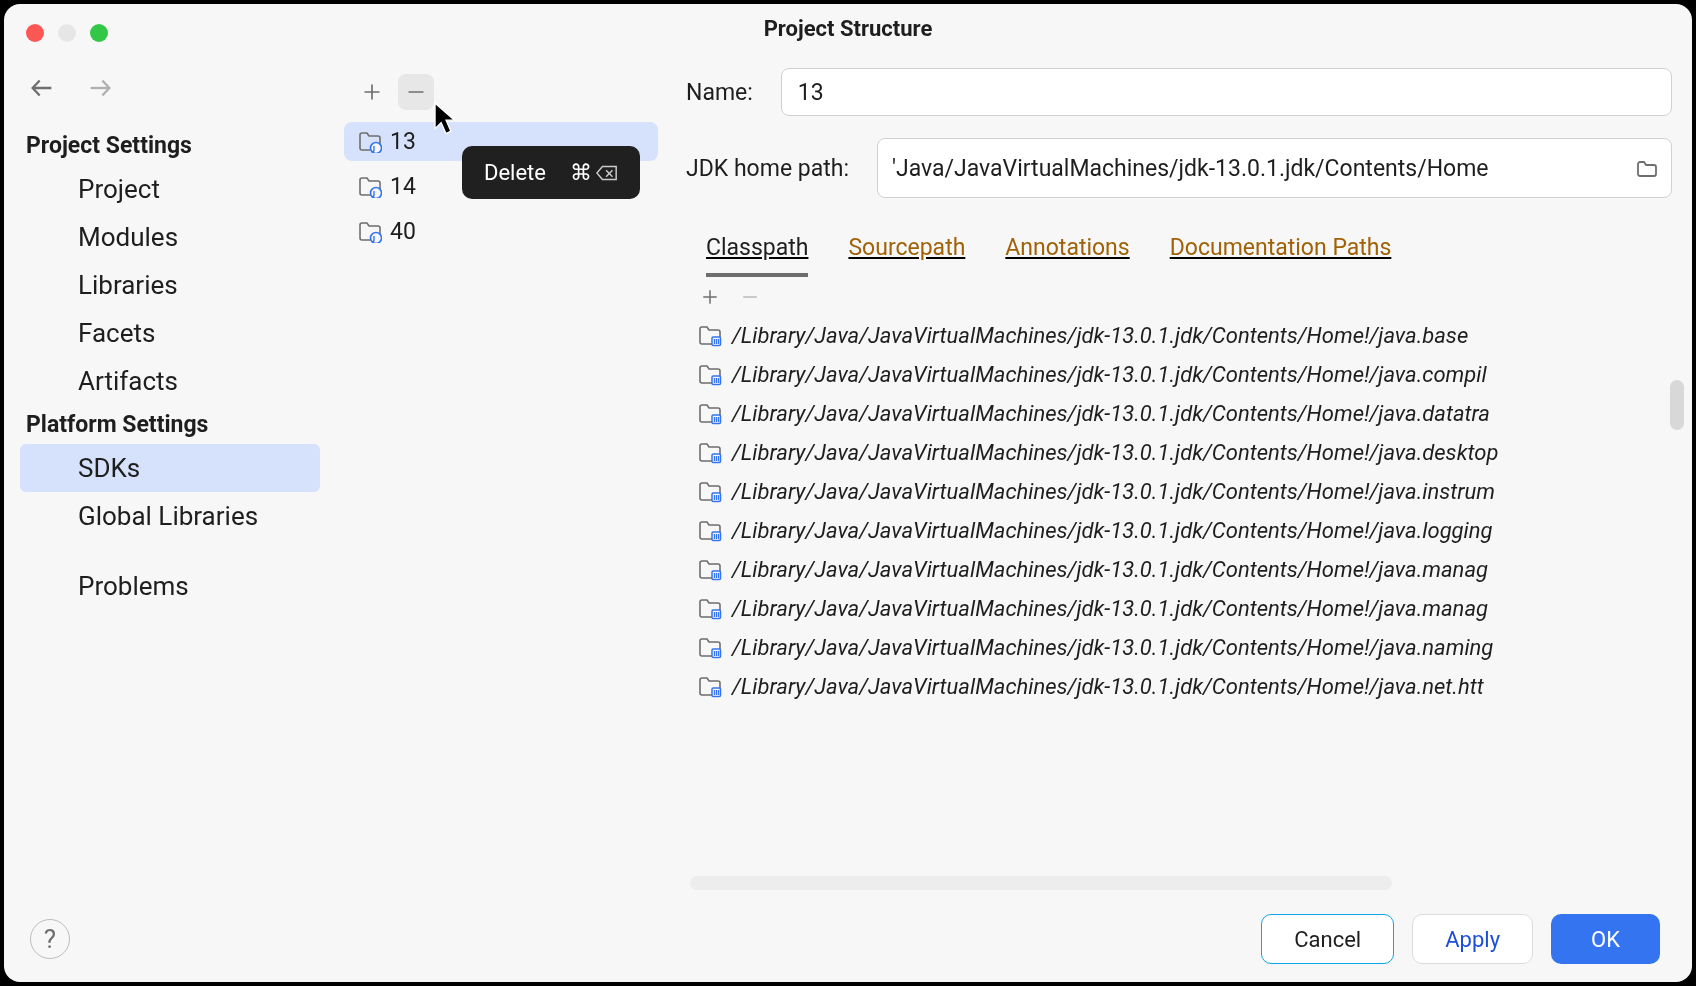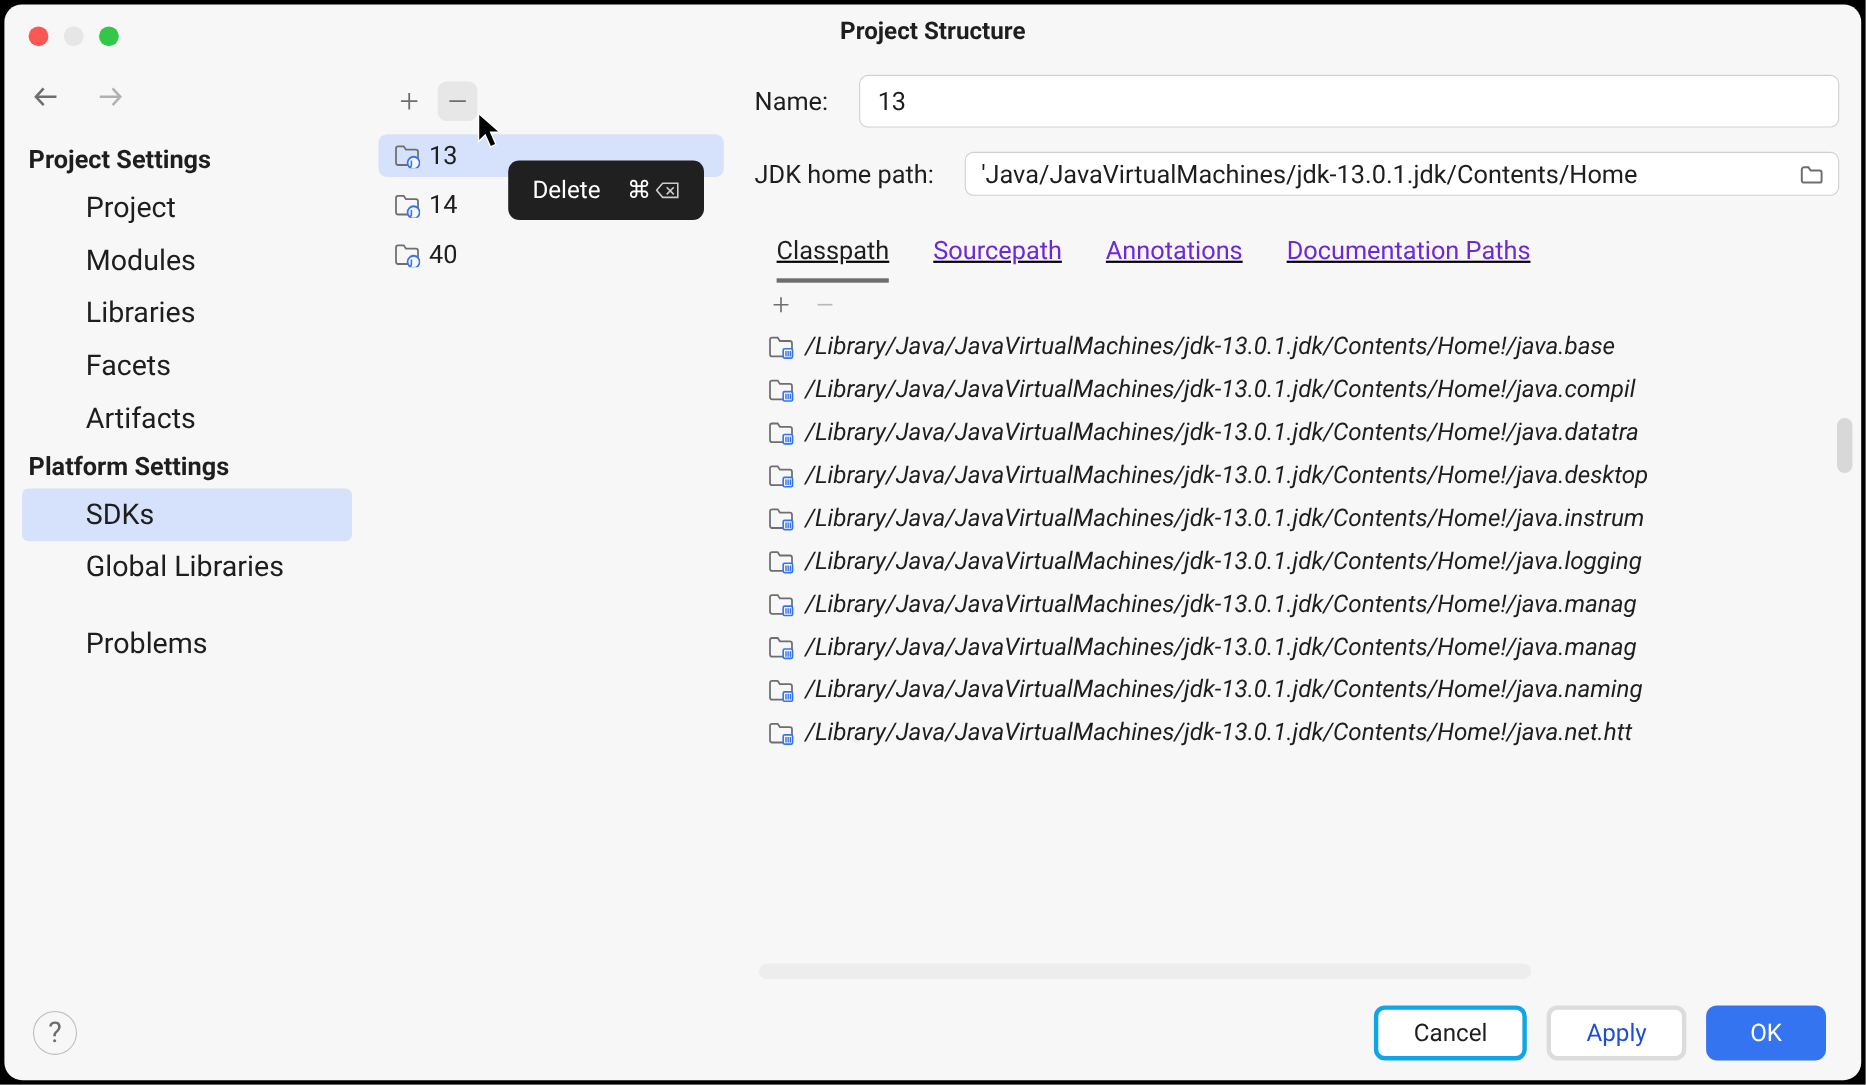--- a/index.html
+++ b/index.html
@@ -24,36 +24,36 @@
   .tool-btn { width: 36px; height: 36px; display: flex; align-items: center; justify-content: center; color: #6e6e6e; border-radius: 8px; }
   .tool-btn.hovered { background: #e7e7e7; }
   .sdk-list { flex: 1; padding-top: 2px; }
   .sdk-item { display: flex; align-items: center; gap: 8px; padding: 6px 14px 6px 14px; margin: 0 8px 6px 8px; border-radius: 8px; font-size: 23px; color: #1e1e1e; }
   .sdk-item.selected { background: #d6e2fb; }
   .sdk-icon { width: 24px; height: 22px; flex-shrink: 0; }
   .detail { flex: 1; display: flex; flex-direction: column; padding: 16px 20px 0 20px; min-width: 0; }
   .row { display: flex; align-items: center; gap: 28px; margin-bottom: 22px; }
   .label { font-size: 23px; color: #1e1e1e; white-space: nowrap; }
   .text-input { flex: 1; background: #fff; border: 1px solid #d0d0d0; border-radius: 8px; height: 48px; font-size: 23px; padding: 0 16px; color: #1e1e1e; font-family: inherit; }
-  .path-field { flex: 1; background: #fff; border: 1px solid #d0d0d0; border-radius: 8px; height: 40px; display: flex; align-items: center; padding: 0 12px 0 14px; gap: 10px; }
+  .path-field { flex: 1; background: #fff; border: 1px solid #d0d0d0; border-radius: 8px; height: 60px; display: flex; align-items: center; padding: 0 12px 0 14px; gap: 10px; }
   .path-text { flex: 1; font-size: 23px; color: #1e1e1e; white-space: nowrap; overflow: hidden; }
   .folder-icon { width: 24px; height: 22px; flex-shrink: 0; color: #6e6e6e; }
   .tabs { display: flex; gap: 40px; margin: 14px 0 0 20px; text-decoration: underline; }
-  .tab { font-size: 23px; color: #6d28d9; padding-bottom: 12px; cursor: default; }
+  .tab { font-size: 23px; color: #a16207; padding-bottom: 12px; cursor: default; }
   .tab.active { color: #1e1e1e; border-bottom: 4px solid #6e6e6e; }
   .classpath-toolbar { display: flex; align-items: center; gap: 16px; padding: 8px 0 8px 12px; }
   .small-btn { width: 24px; height: 24px; color: #6e6e6e; display: flex; align-items: center; justify-content: center; }
   .cp-list { flex: 1; overflow: hidden; display: flex; flex-direction: column; gap: 14px; padding: 6px 8px 0 12px; min-height: 0; font-style: italic; }
   .cp-item { display: flex; align-items: center; gap: 10px; font-size: 22px; color: #1e1e1e; white-space: nowrap; }
   .scrollbar-h { height: 14px; background: #ededed; border-radius: 7px; margin: 6px 280px 6px 4px; }
   .scrollbar-v { position: absolute; right: 8px; top: 376px; width: 14px; height: 50px; background: #d8d8d8; border-radius: 7px; }
   .footer { height: 86px; display: flex; align-items: center; justify-content: space-between; padding: 0 32px; }
   .help { width: 40px; height: 40px; border: 1.5px solid #bdbdbd; border-radius: 50%; display: flex; align-items: center; justify-content: center; color: #6e6e6e; font-size: 26px; margin-left: -6px; }
   .buttons { display: flex; gap: 18px; }
-  .btn { height: 50px; padding: 0 32px; font-size: 22px; border-radius: 10px; border: 4px solid #0ea5e9; background: #fff; color: #1e1e1e; display: flex; align-items: center; justify-content: center; cursor: default; }
+  .btn { height: 50px; padding: 0 32px; font-size: 22px; border-radius: 10px; border: 1px solid #0ea5e9; background: #fff; color: #1e1e1e; display: flex; align-items: center; justify-content: center; cursor: default; }
   .btn.disabled { color: #1d4ed8; border-color: #dcdcdc; }
   .btn.primary { background: #3574f0; border: none; color: #fff; padding: 0 40px; }
   .tooltip { position: absolute; left: 458px; top: 142px; background: #202020; color: #fff; font-size: 22px; padding: 14px 22px; border-radius: 10px; display: flex; align-items: center; gap: 24px; }
   .kbd { display: flex; align-items: center; gap: 4px; }
   .cursor { position: absolute; left: 428px; top: 98px; width: 28px; height: 34px; z-index: 5; pointer-events: none; }
   </style>
 </head>
 <body>
 
 <div class="window">

